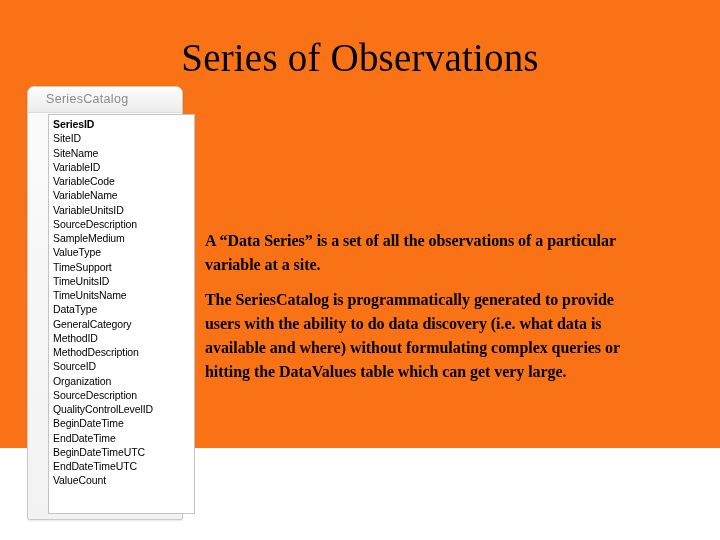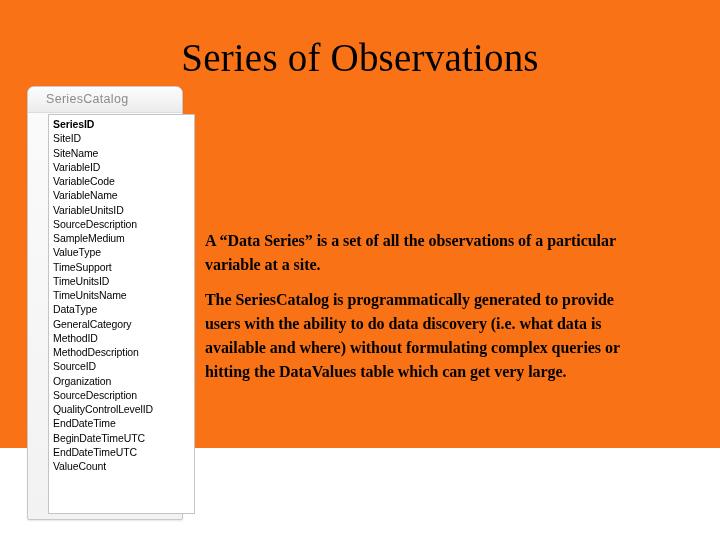--- a/index.html
+++ b/index.html
@@ -170,20 +170,21 @@
           <li class="field-row">TimeUnitsID</li>
           <li class="field-row">TimeUnitsName</li>
           <li class="field-row">DataType</li>
           <li class="field-row">GeneralCategory</li>
           <li class="field-row">MethodID</li>
           <li class="field-row">MethodDescription</li>
           <li class="field-row">SourceID</li>
           <li class="field-row">Organization</li>
           <li class="field-row">SourceDescription</li>
           <li class="field-row">QualityControlLevelID</li>
+          <li class="field-row">BeginDateTime</li>
           <li class="field-row">EndDateTime</li>
           <li class="field-row">BeginDateTimeUTC</li>
           <li class="field-row">EndDateTimeUTC</li>
           <li class="field-row">ValueCount</li>
         </ul>
     </div>
 
   </div>
 
   <div id="body-text">

